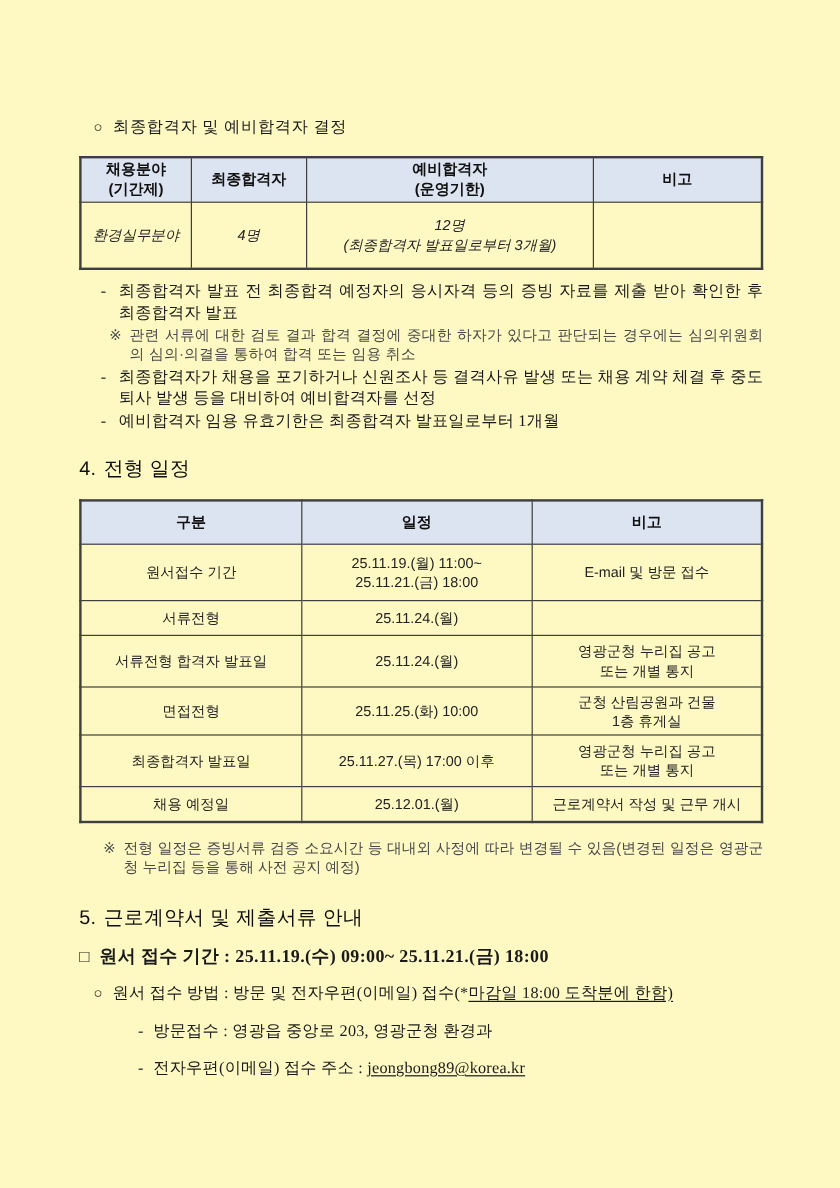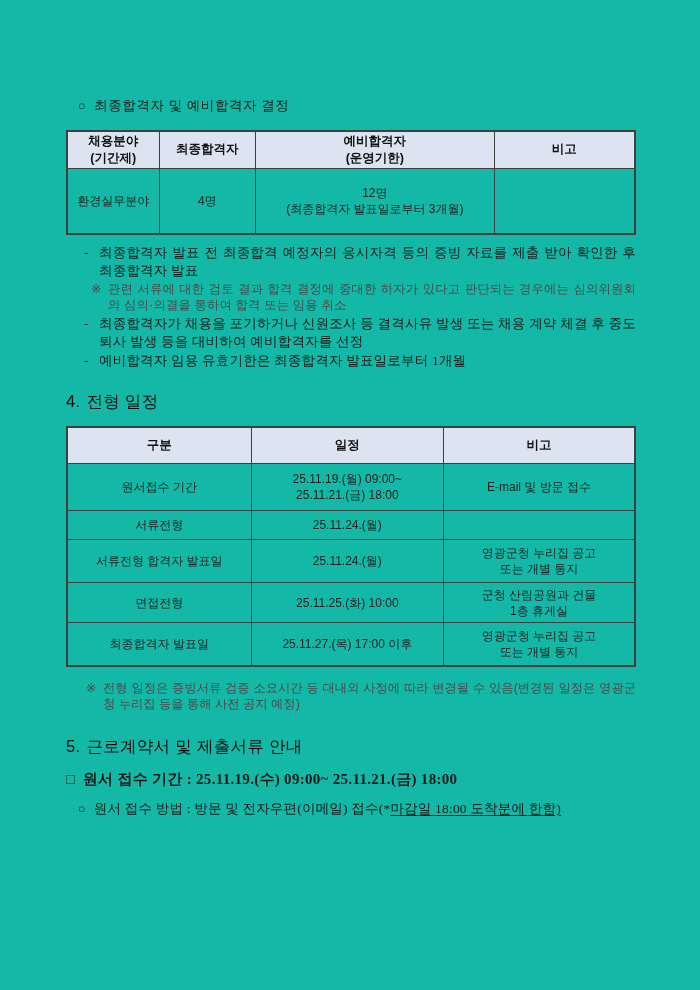--- a/index.html
+++ b/index.html
@@ -7,21 +7,21 @@
     --table-border:#3f3f3f;
     --note-gray:#4a4a4a;
     --text:#1a1a1a;
   }
   *{box-sizing:border-box;}
   html,body{margin:0;padding:0;background:#ffffff;}
   .page{
     position:relative;
     width:700px;height:990px;
     margin:0;
-    background:#14b8a6;
+    background:#fef9c3;
     color:var(--text);
     font-family:"Liberation Serif","DejaVu Serif",serif;
     padding:97px 64px 0 66px;
     overflow:hidden;
   }
   
   .circle-heading{
     margin:0 0 0 12px;
     font-size:13.5px;
     letter-spacing:0.6px;
@@ -46,21 +46,21 @@
   }
   th{
     background:var(--table-header-bg);
     font-weight:bold;
     font-size:12.5px;
     color:#111;
   }
   td{font-size:12px;color:#222;}
   .t1{margin-top:15px;}
   .t1 .hrow{height:32px;}
-  .t1 .drow{height:66px;}
+  .t1 .drow{height:56px;font-style:italic;}
   .t2 .hrow{height:37px;}
   .t2 .row2l{height:47px;}
   .t2 .row1l{height:29px;}
   .t2 .row43{height:43px;}
   .t2 .row40{height:40px;}
   
   .notes{margin:9px 0 0 18px;}
   .note{
     position:relative;
     padding-left:15px;
@@ -198,21 +198,21 @@
     <thead>
       <tr class="hrow">
         <th>구분</th>
         <th>일정</th>
         <th>비고</th>
       </tr>
     </thead>
     <tbody>
       <tr class="row2l">
         <td>원서접수 기간</td>
-        <td>25.11.19.(월) 09:00~
+        <td>25.11.19.(월) 11:00~
 25.11.21.(금) 18:00</td>
         <td>E-mail 및 방문 접수</td>
       </tr>
       <tr class="row1l">
         <td>서류전형</td>
         <td>25.11.24.(월)</td>
         <td></td>
       </tr>
       <tr class="row43">
         <td>서류전형 합격자 발표일</td>
@@ -225,35 +225,46 @@
         <td>25.11.25.(화) 10:00</td>
         <td>군청 산림공원과 건물
 1층 휴게실</td>
       </tr>
       <tr class="row43">
         <td>최종합격자 발표일</td>
         <td>25.11.27.(목) 17:00 이후</td>
         <td>영광군청 누리집 공고
 또는 개별 통지</td>
       </tr>
+      <tr class="row1l">
+        <td>채용 예정일</td>
+        <td>25.12.01.(월)</td>
+        <td>근로계약서 작성 및 근무 개시</td>
+      </tr>
     </tbody>
   </table>
 
   <div class="sched-note">
     <span class="marker">※</span>
     <span>전형 일정은 증빙서류 검증 소요시간 등 대내외 사정에 따라 변경될 수 있음(변경된 일정은 영광군청 누리집 등을 통해 사전 공지 예정)</span>
   </div>
 
   <p class="sec-heading s5">
     <span class="num">5.</span><span>근로계약서 및 제출서류 안내</span>
   </p>
 
   <p class="period-line">
     <span class="sym">□</span><span>원서 접수 기간 : 25.11.19.(수) 09:00~ 25.11.21.(금) 18:00</span>
   </p>
 
   <p class="method-line">
     <span class="sym">○</span><span>원서 접수 방법 : 방문 및 전자우편(이메일) 접수(*</span><span class="u">마감일 18:00 도착분에 한함)</span>
   </p>
 
-
+  <p class="sub-item">
+    <span class="marker">-</span><span>방문접수 : 영광읍 중앙로 203, 영광군청 환경과</span>
+  </p>
+
+  <p class="sub-item">
+    <span class="marker">-</span><span>전자우편(이메일) 접수 주소 : </span><span class="email-link">jeongbong89@korea.kr</span>
+  </p>
 
 </div>
 
 </body></html>

